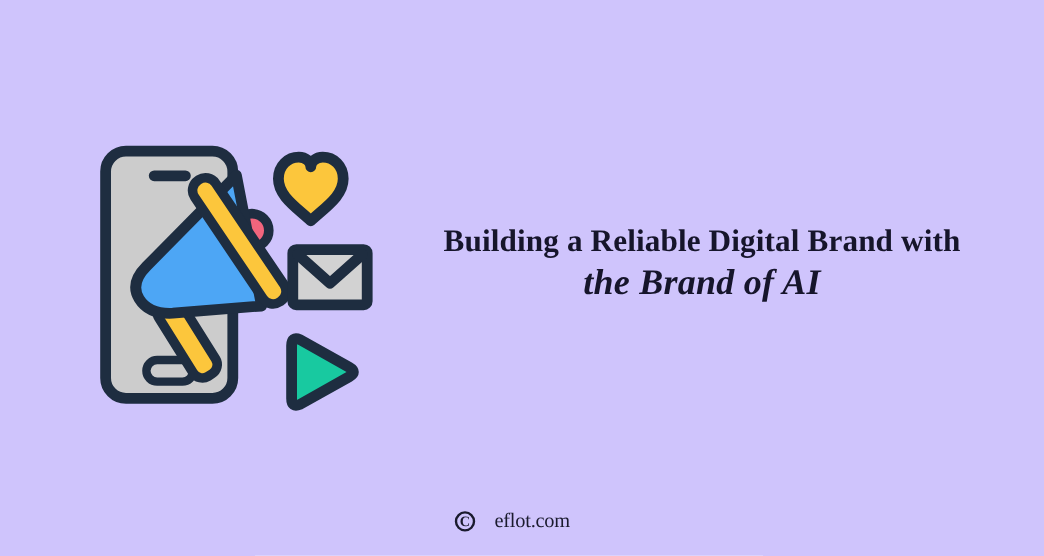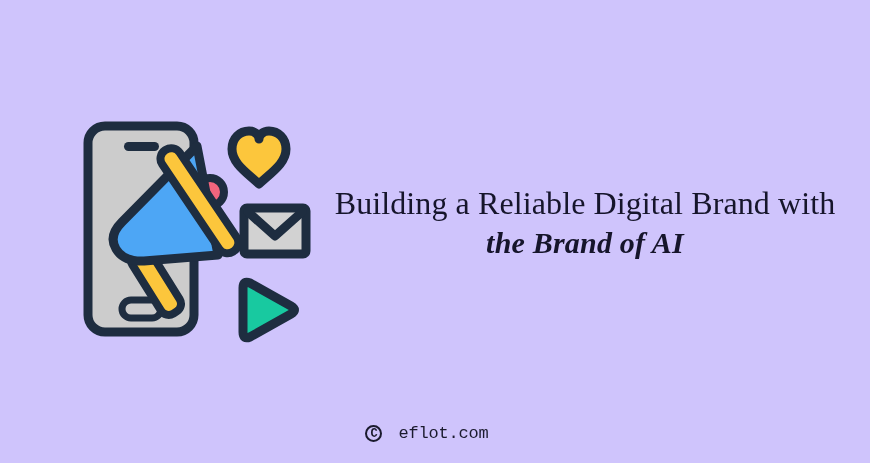--- a/index.html
+++ b/index.html
@@ -38,22 +38,22 @@
     left: 330px;
     top: 186px;
     width: 510px;
     text-align: center;
     line-height: 1.12;
     color: #16152b;
     -webkit-font-smoothing: antialiased;
   }
   .headline-line-1 {
     display: block;
-    font-size: 32px;
-    font-weight: 400;
+    font-size: 26px;
+    font-weight: 700;
     letter-spacing: 0.1px;
     white-space: nowrap;
   }
   .headline-line-2 {
     display: block;
     margin-top: 4px;
     font-size: 30px;
     font-weight: 700;
     font-style: italic;
     letter-spacing: 0.2px;
@@ -64,21 +64,21 @@
   #watermark {
     position: absolute;
     left: 0;
     right: 16px;
     top: 424px;
     display: flex;
     align-items: center;
     justify-content: center;
     gap: 16px;
     color: #1b1b2e;
-    font-family: Liberation Mono, monospace;
+    font-family: Liberation Serif, serif;
   }
   #watermark .mark-c {
     display: inline-block;
     width: 17px;
     height: 17px;
     border: 2px solid #1b1b2e;
     border-radius: 50%;
     position: relative;
     box-sizing: border-box;
     flex: 0 0 auto;

